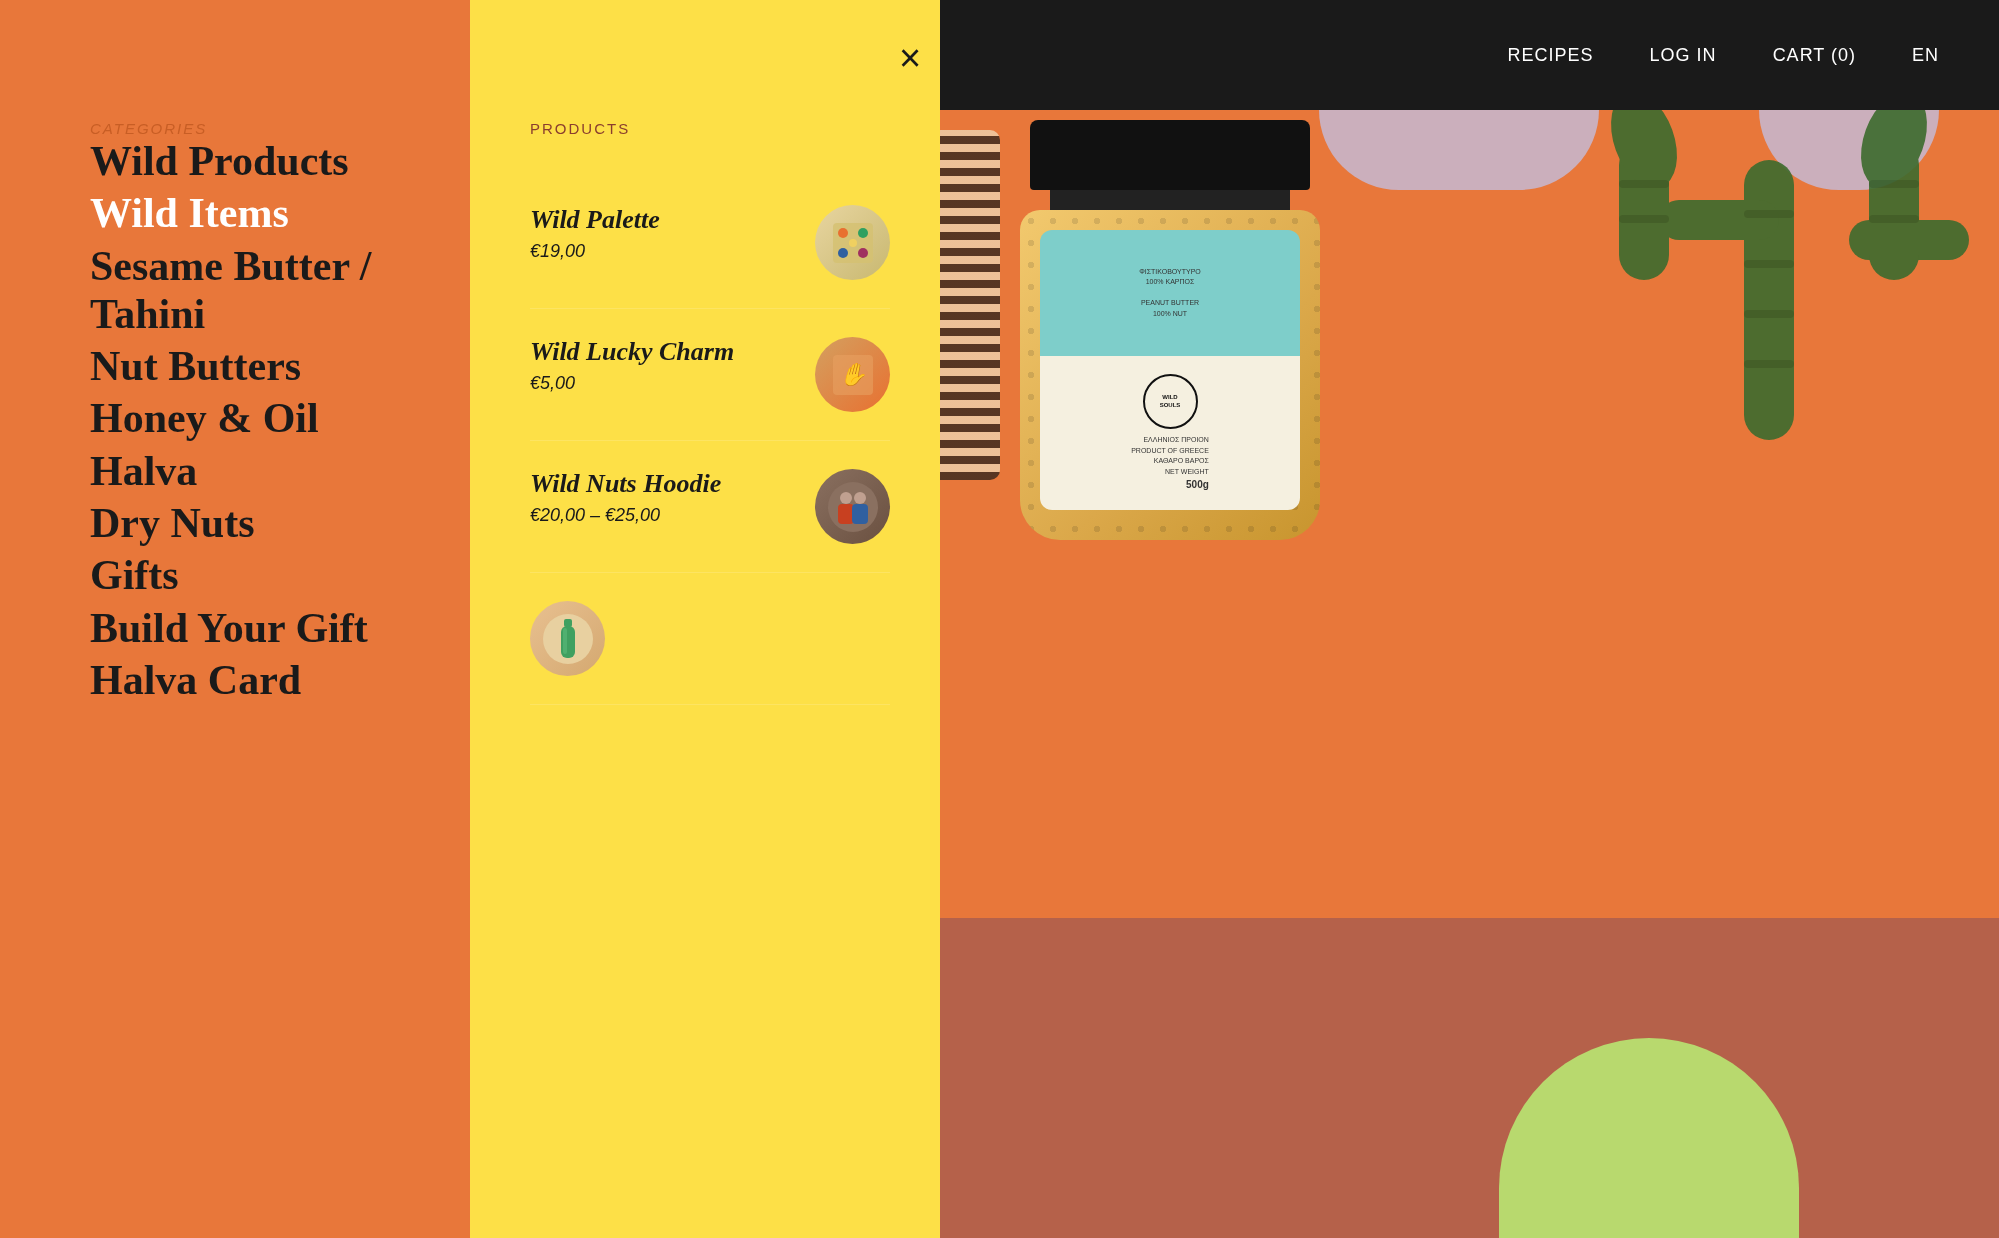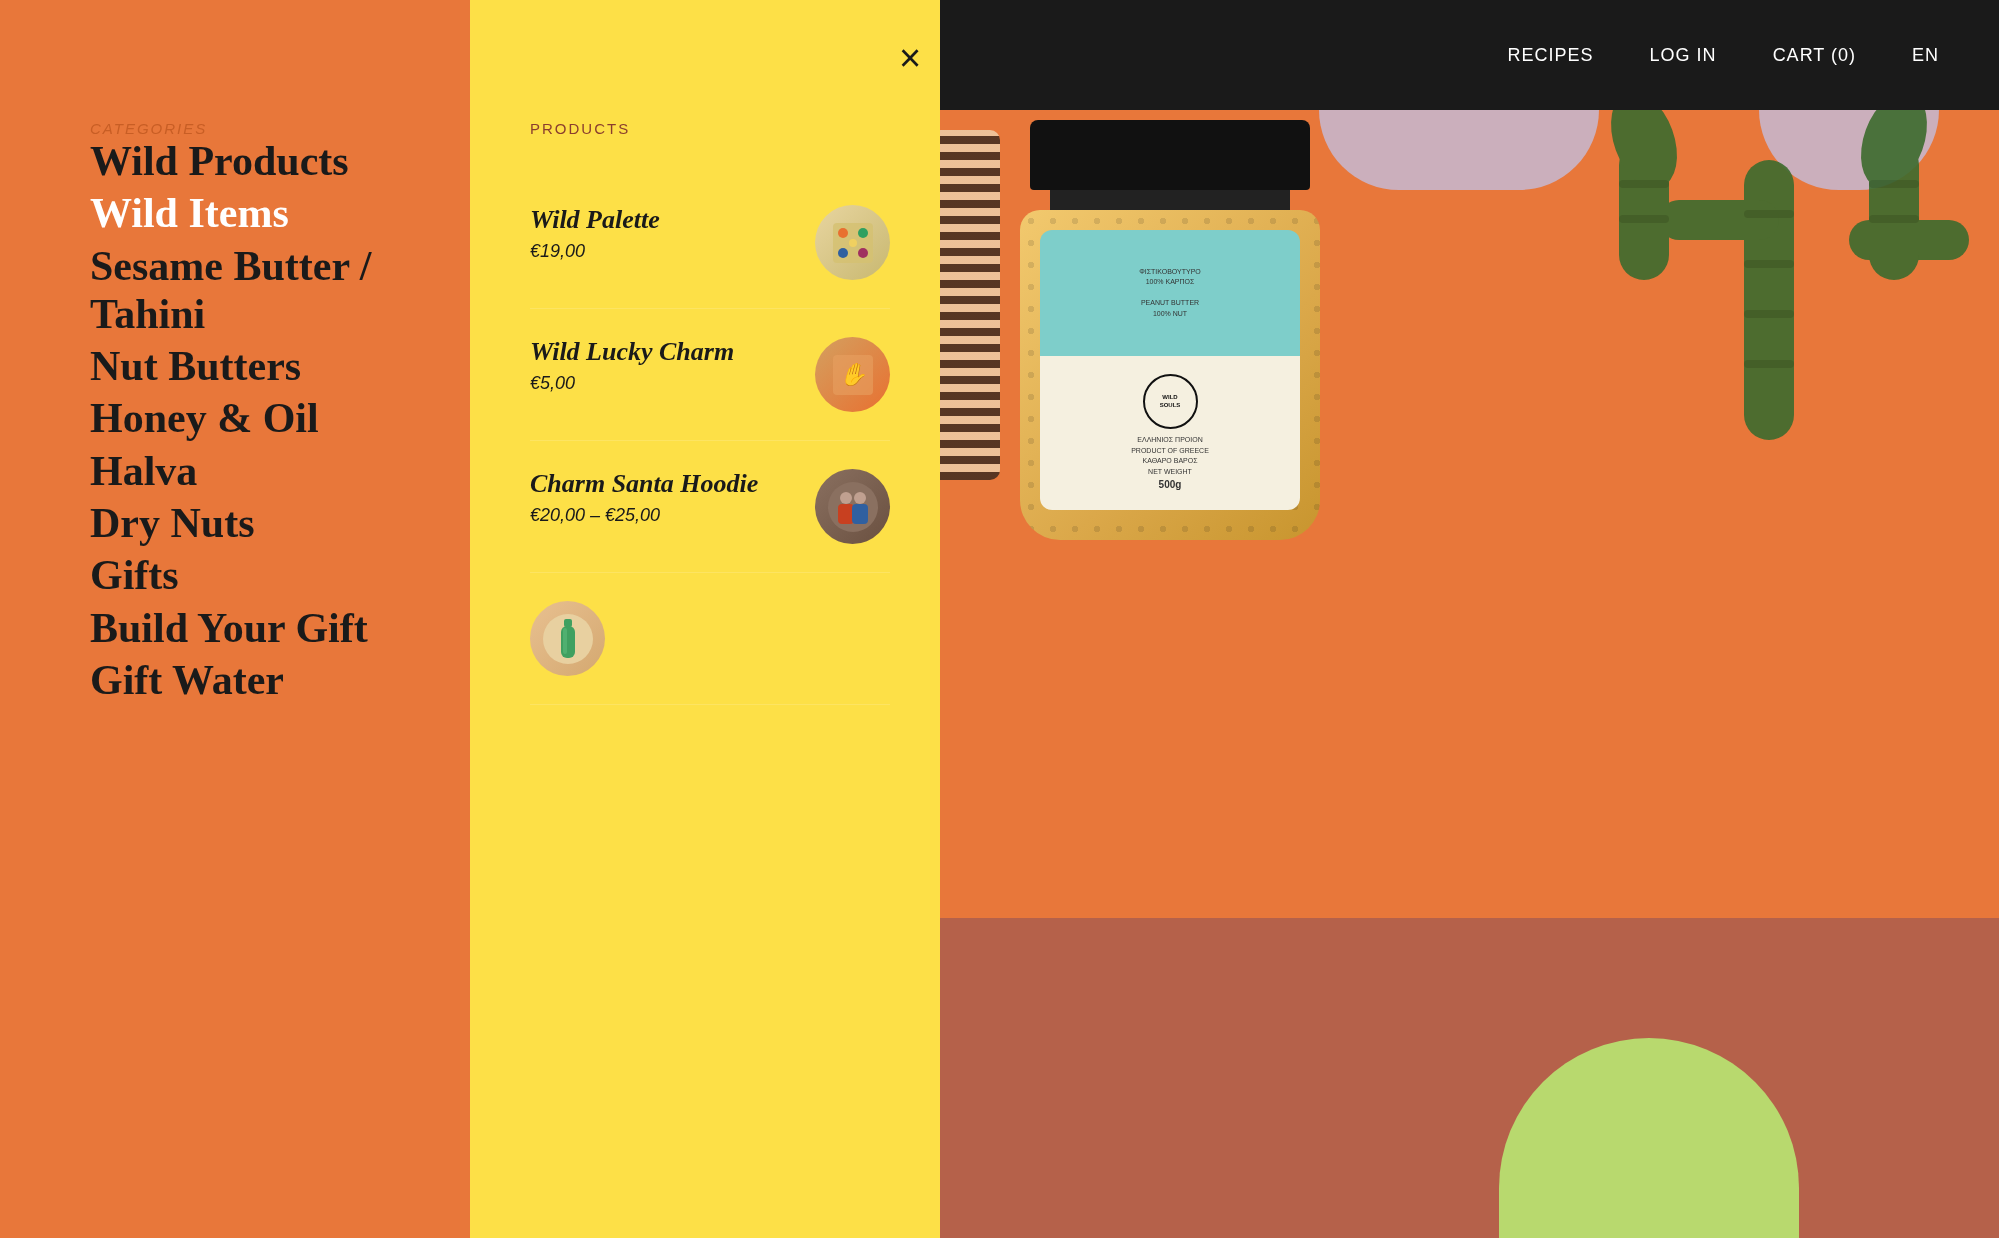--- a/index.html
+++ b/index.html
@@ -414,21 +414,21 @@
           <div>100% ΚΑΡΠΟΣ</div>
           <br>
           <div>PEANUT BUTTER</div>
           <div>100% NUT</div>
         </div>
       </div>
       <div class="rjar-label-bottom">
         <div class="rjar-logo-circle">
           <span style="font-size:6px;font-weight:bold;">WILD<br>SOULS</span>
         </div>
-        <div class="rjar-label-txt" style="margin-top:6px;">
+        <div class="rjar-label-txt" style="margin-top:6px;text-align:right;">
           <div>ΕΛΛΗΝΙΟΣ ΠΡΟΙΟΝ</div>
           <div>PRODUCT OF GREECE</div>
           <div>ΚΑΘΑΡΟ ΒΑΡΟΣ</div>
           <div>NET WEIGHT</div>
           <div style="font-size:10px;font-weight:bold;">500g</div>
         </div>
       </div>
     </div>
   </div>
 </div>
@@ -442,21 +442,21 @@
 
   <a class="nav-item">Wild Products</a>
   <a class="nav-item active">Wild Items</a>
   <a class="nav-item">Sesame Butter /<br>Tahini</a>
   <a class="nav-item">Nut Butters</a>
   <a class="nav-item">Honey &amp; Oil</a>
   <a class="nav-item">Halva</a>
   <a class="nav-item">Dry Nuts</a>
   <a class="nav-item">Gifts</a>
   <a class="nav-item">Build Your Gift</a>
-  <a class="nav-item">Gift Water</a>
+  <a class="nav-item">Halva Card</a>
 </div>
 
 <div class="products-panel">
   <div class="products-label">PRODUCTS</div>
 
   <div class="product-item">
     <div class="product-info">
       <div class="product-name">Wild Palette</div>
       <div class="product-price">€19,00</div>
     </div>
@@ -481,21 +481,21 @@
     <div class="product-thumb thumb-charm">
       <svg width="50" height="50" viewBox="0 0 50 50">
         <rect x="5" y="5" width="40" height="40" rx="4" fill="#e8a060" opacity="0.6"></rect>
         <text x="25" y="32" font-size="22" text-anchor="middle" fill="#c84010">✋</text>
       </svg>
     </div>
   </div>
 
   <div class="product-item">
     <div class="product-info">
-      <div class="product-name">Charm Santa Hoodie</div>
+      <div class="product-name">Wild Nuts Hoodie</div>
       <div class="product-price">€20,00 – €25,00</div>
     </div>
     <div class="product-thumb thumb-hoodie">
       <svg width="50" height="50" viewBox="0 0 50 50">
         <rect width="50" height="50" rx="25" fill="#8a7060"></rect>
 
         <circle cx="18" cy="16" r="6" fill="#c0a090"></circle>
         <rect x="10" y="22" width="16" height="20" rx="4" fill="#c84020"></rect>
         <circle cx="32" cy="16" r="6" fill="#c0a090"></circle>
         <rect x="24" y="22" width="16" height="20" rx="4" fill="#3060a0"></rect>

